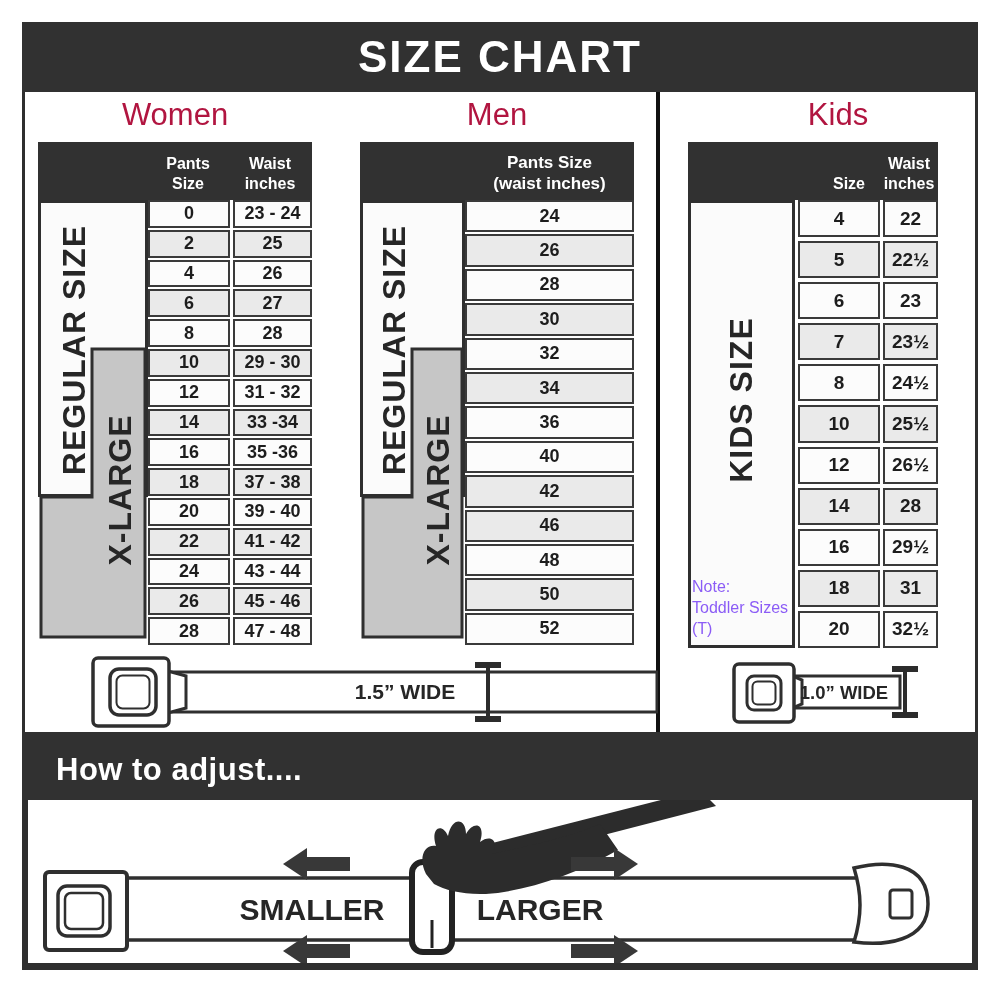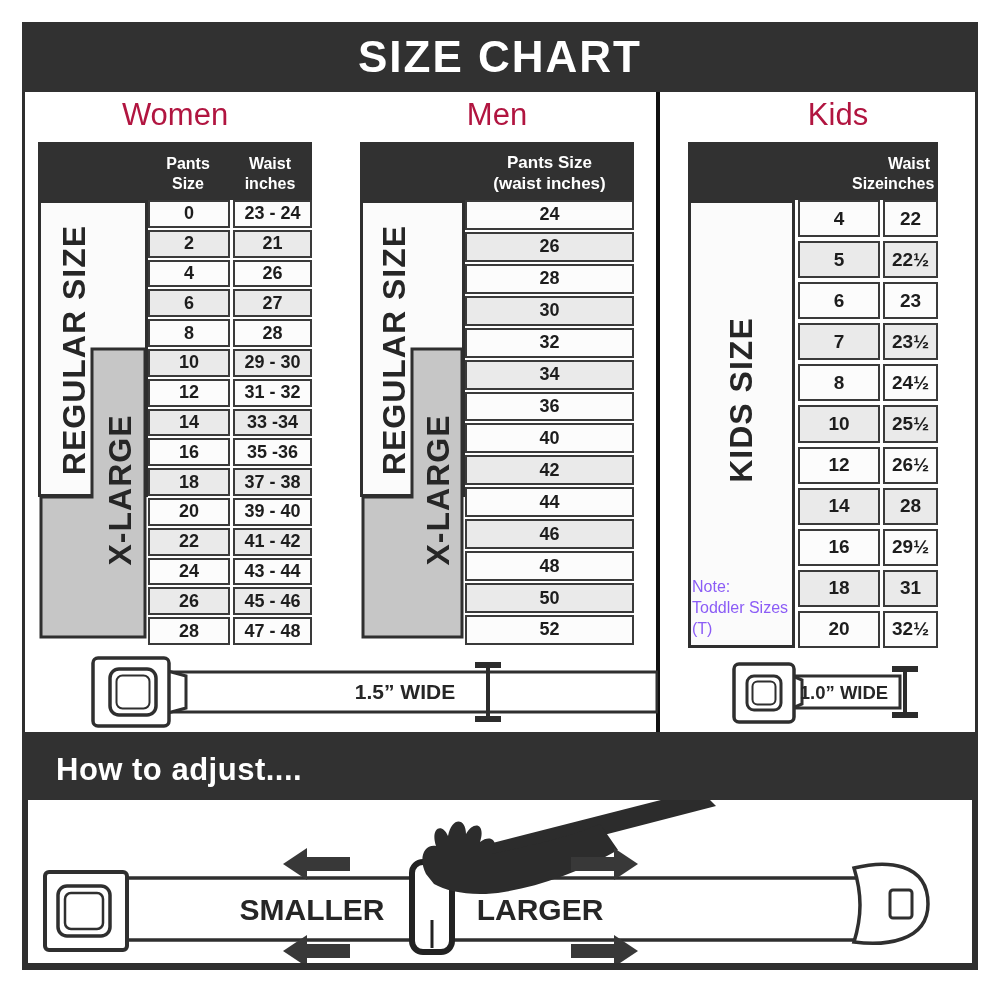--- a/index.html
+++ b/index.html
@@ -74,21 +74,21 @@
   </svg>
   <div class="abs vlabel" style="left:-76px;top:330px;">REGULAR SIZE</div>
   <div class="abs vlabel" style="left:-30px;top:470px;">X-LARGE</div>
   <div id="women-rows" class="abs rows pair" style="left:148px;top:200px;width:164px;height:445px;">
       <div class="trow">
         <div class="cell">0</div>
         <div class="cell">23 - 24</div>
       </div>
       <div class="trow">
         <div class="cell alt">2</div>
-        <div class="cell alt">21</div>
+        <div class="cell alt">25</div>
       </div>
       <div class="trow">
         <div class="cell">4</div>
         <div class="cell">26</div>
       </div>
       <div class="trow">
         <div class="cell alt">6</div>
         <div class="cell alt">27</div>
       </div>
       <div class="trow">
@@ -170,38 +170,35 @@
       <div class="trow">
         <div class="cell">36</div>
       </div>
       <div class="trow">
         <div class="cell">40</div>
       </div>
       <div class="trow">
         <div class="cell alt">42</div>
       </div>
       <div class="trow">
-        <div class="cell">44</div>
-      </div>
-      <div class="trow">
         <div class="cell alt">46</div>
       </div>
       <div class="trow">
         <div class="cell">48</div>
       </div>
       <div class="trow">
         <div class="cell alt">50</div>
       </div>
       <div class="trow">
         <div class="cell">52</div>
       </div>
     </div>
 
   <div class="abs thead" style="left:688px;width:250px;"></div>
-  <div class="abs thead-label" style="left:828px;width:80px;">
+  <div class="abs thead-label" style="left:809px;width:80px;">
     <span>Size</span>
   </div>
   <div class="abs thead-label" style="left:880px;width:58px;">
     <span>Waist</span>
     <span>inches</span>
   </div>
   <div class="abs kids-box" style="left:688px;top:200px;width:107px;height:448px;"></div>
   <div class="abs vlabel" style="left:591px;top:380px;">KIDS SIZE</div>
   <div class="abs kids-note">
     <div>Note:</div>

